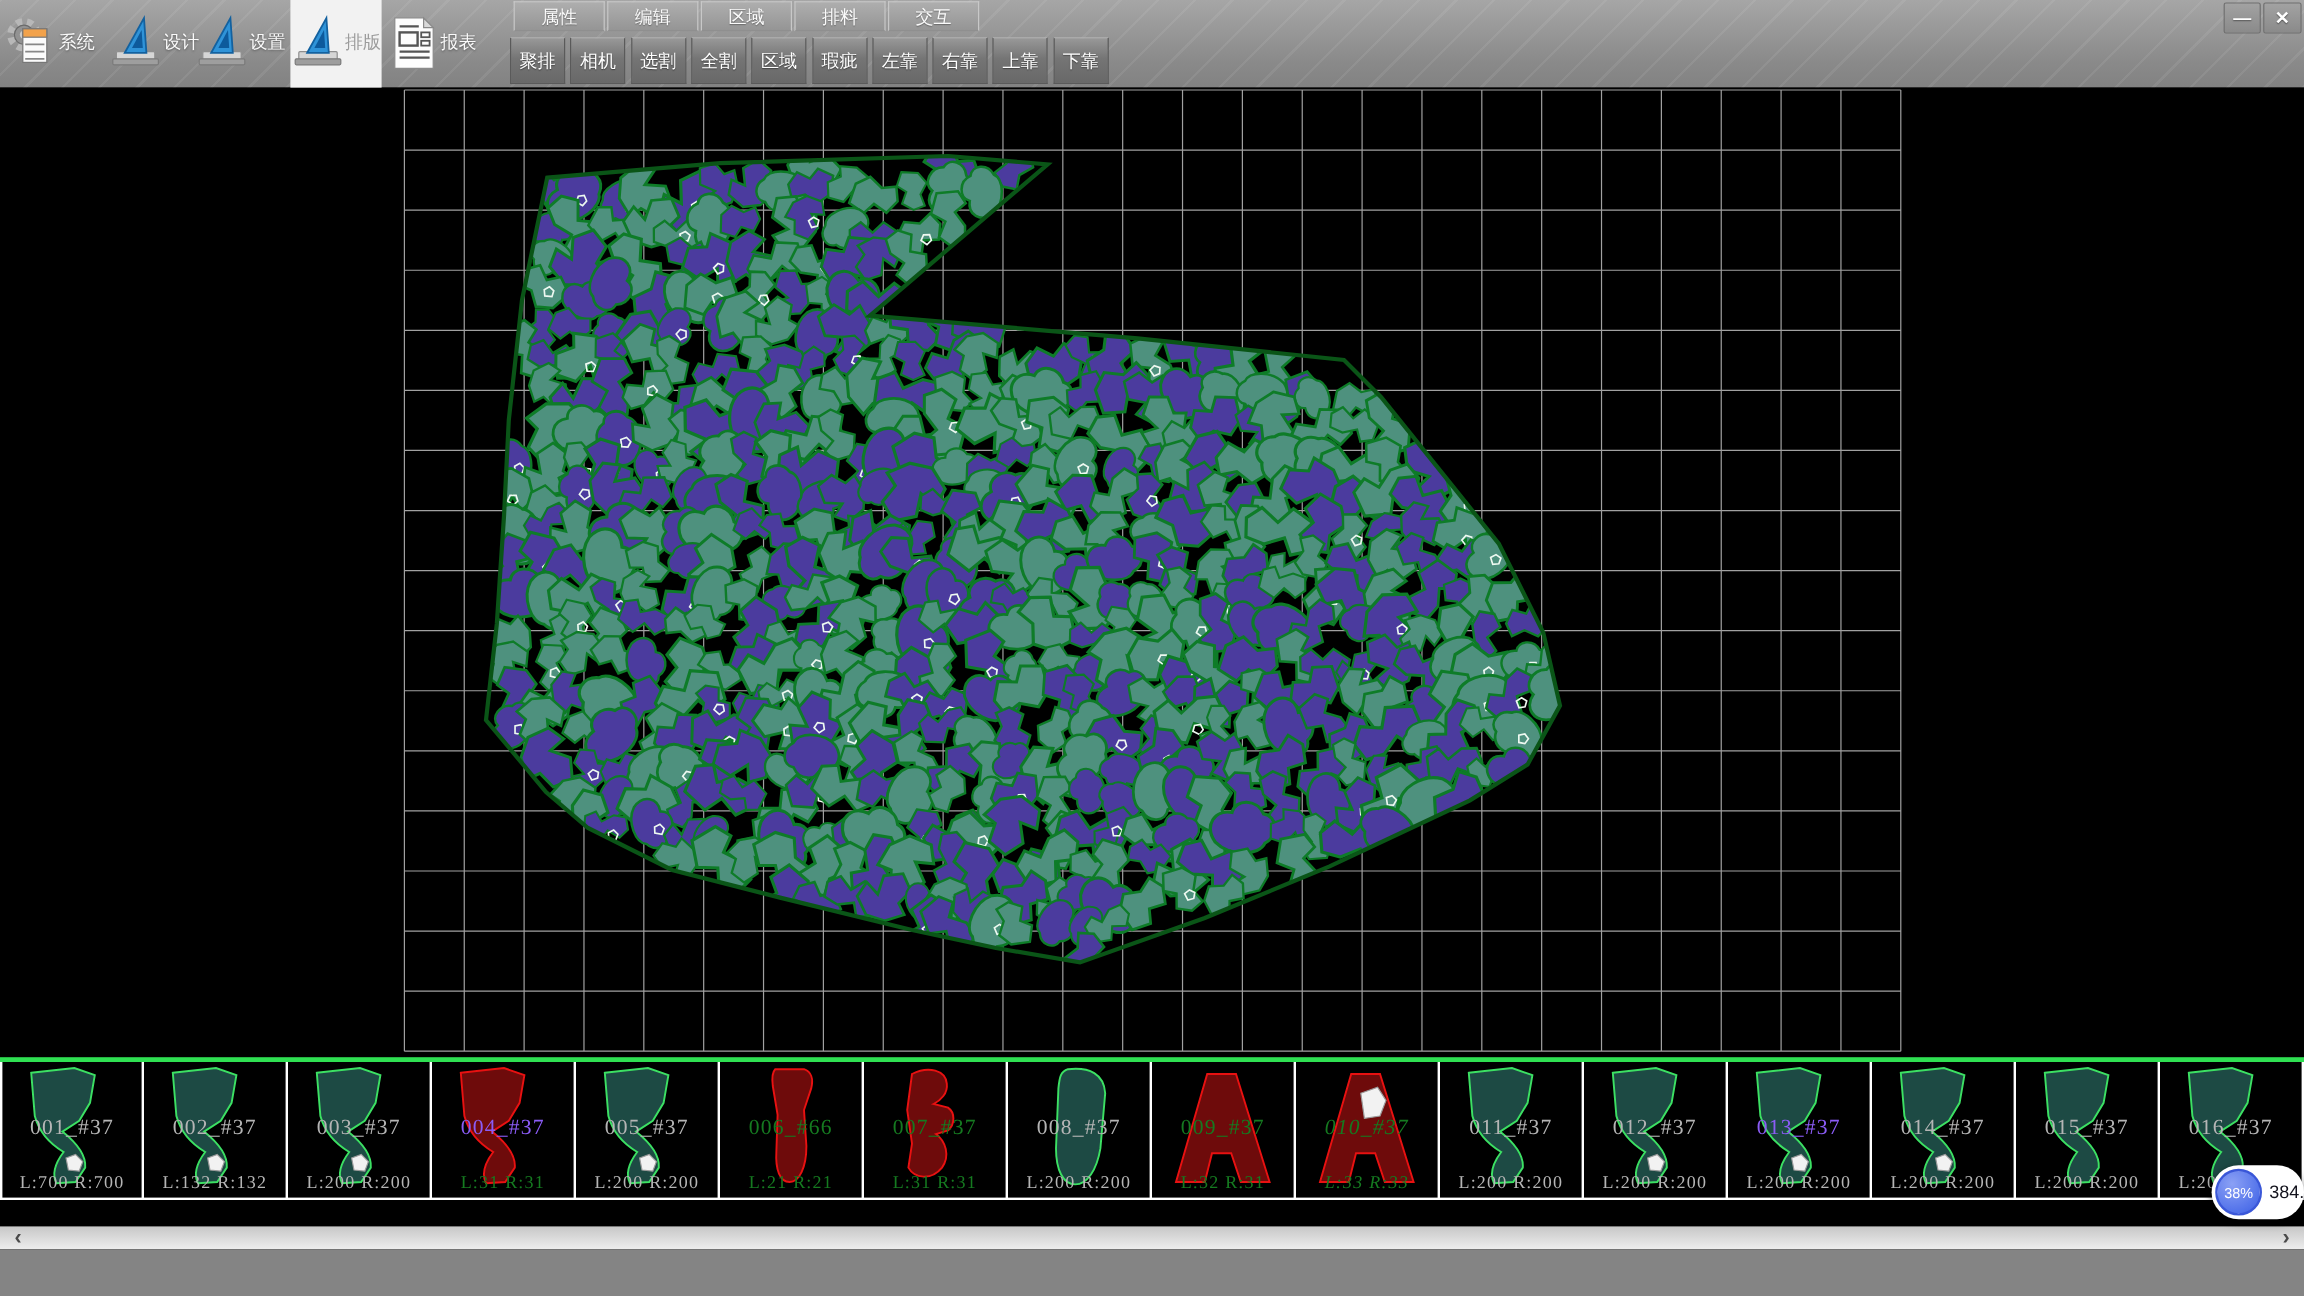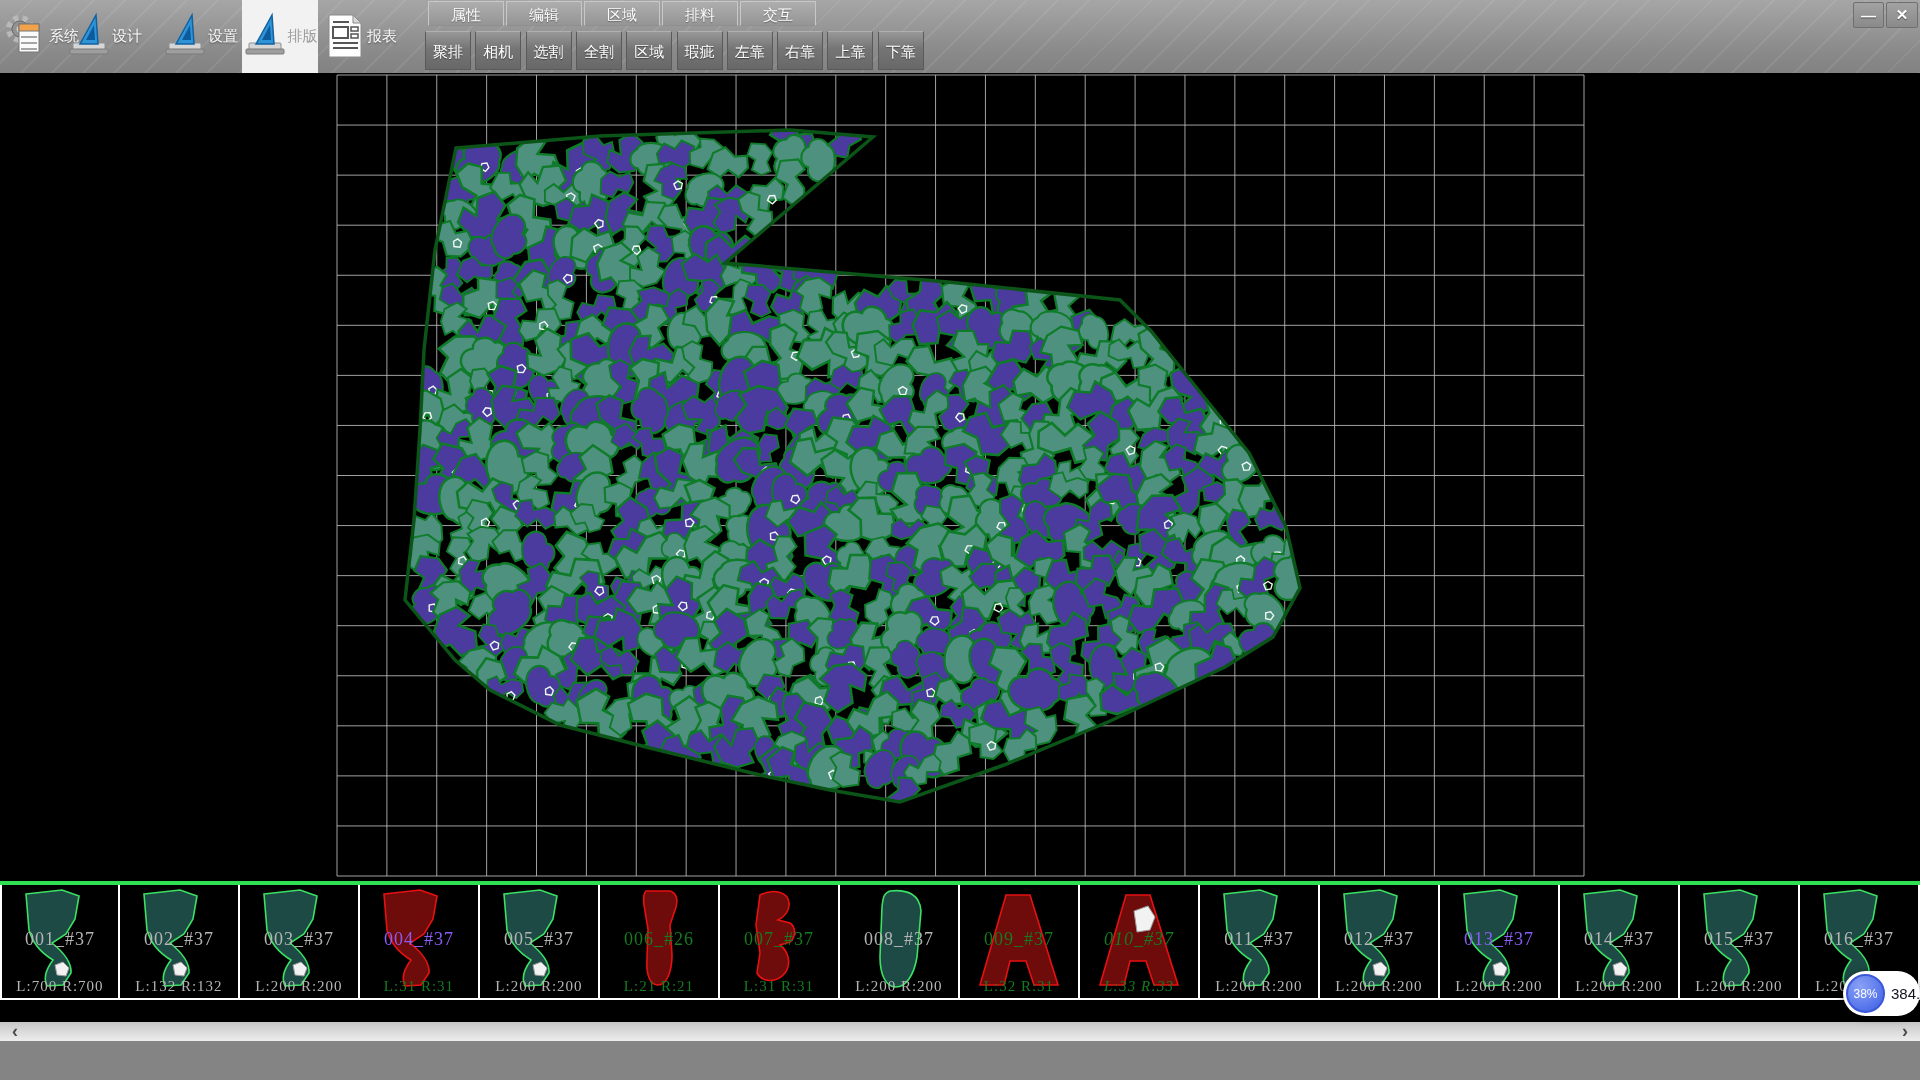--- a/index.html
+++ b/index.html
@@ -79,21 +79,21 @@
               <circle cx="17" cy="17" r="3.5" fill="#c9c9c9"></circle>
               <rect x="16" y="12" width="20" height="28" fill="#fbfbfb" stroke="#777"></rect>
               <rect x="16" y="12" width="20" height="7" fill="#f2a24b" stroke="#777"></rect>
               <line x1="18" y1="25" x2="34" y2="25" stroke="#888" stroke-width="1.5"></line>
               <line x1="18" y1="31" x2="34" y2="31" stroke="#888" stroke-width="1.5"></line>
               <line x1="18" y1="37" x2="34" y2="37" stroke="#888" stroke-width="1.5"></line>
             </svg>
           </span>
           <span class="lbl">系统</span>
         </div>
-        <div class="big-btn" style="left: 66px;">
+        <div class="big-btn" style="left: 90px;">
           <span class="icn">
             <svg viewBox="0 0 46 48" width="46" height="48">
               <rect x="7" y="31" width="32" height="8" rx="1" fill="#d6d6d6" stroke="#8f8f8f"></rect>
               <rect x="4" y="37" width="38" height="5" rx="1" fill="#9e9e9e" stroke="#7a7a7a"></rect>
               <path d="M14,32 L30,3 L32,32 Z" fill="#2f93d8" stroke="#13619f" stroke-width="1.5"></path>
               <path d="M20,28 L28,13 L29,28 Z" fill="#0d5a9c"></path>
             </svg>
           </span>
           <span class="lbl">设计</span>
         </div>
@@ -852,21 +852,21 @@
           <path d="M24,9 L60,5 L77,11 L73,34 L64,49 L50,58 C60,66 70,76 69,88 L61,100 L45,101 C41,93 45,83 51,75 C41,69 31,60 27,45 Z" fill="#1d4a44" stroke="#3ce063" stroke-width="1.6"></path>
           <path d="M53,80 l8,-3 l6,6 l-3,8 l-9,-1 Z" fill="#f2f2f2" stroke="#9a9a9a"></path>
         </svg>
         <div class="name" style="color:#b5b5b5">005_#37</div>
         <div class="lr" style="color:#b5b5b5">L:200 R:200</div>
       </div>
       <div class="cell" style="left: 600px;">
         <svg width="120" height="113" viewBox="0 0 120 113">
           <path d="M46,6 L70,6 C76,8 78,14 76,22 L70,40 L72,70 C72,88 66,100 58,100 C50,100 46,90 47,74 L48,44 L44,20 C43,12 44,8 46,6 Z" fill="#6e0b0b" stroke="#e81111" stroke-width="1.6"></path>
         </svg>
-        <div class="name" style="color:#157a20">006_#26</div>
+        <div class="name" style="color:#157a20">006_#66</div>
         <div class="lr" style="color:#157a20">L:21 R:21</div>
       </div>
       <div class="cell" style="left: 720px;">
         <svg width="120" height="113" viewBox="0 0 120 113">
           <path d="M40,10 C54,3 68,7 69,18 C70,26 64,32 58,35 L70,38 C76,42 76,52 70,57 L60,60 C68,66 72,78 65,88 C56,99 42,97 37,88 L40,68 L36,40 Z" fill="#6e0b0b" stroke="#e81111" stroke-width="1.6"></path>
         </svg>
         <div class="name" style="color:#157a20">007_#37</div>
         <div class="lr" style="color:#157a20">L:31 R:31</div>
       </div>
       <div class="cell" style="left: 840px; padding-left: 48px;">

